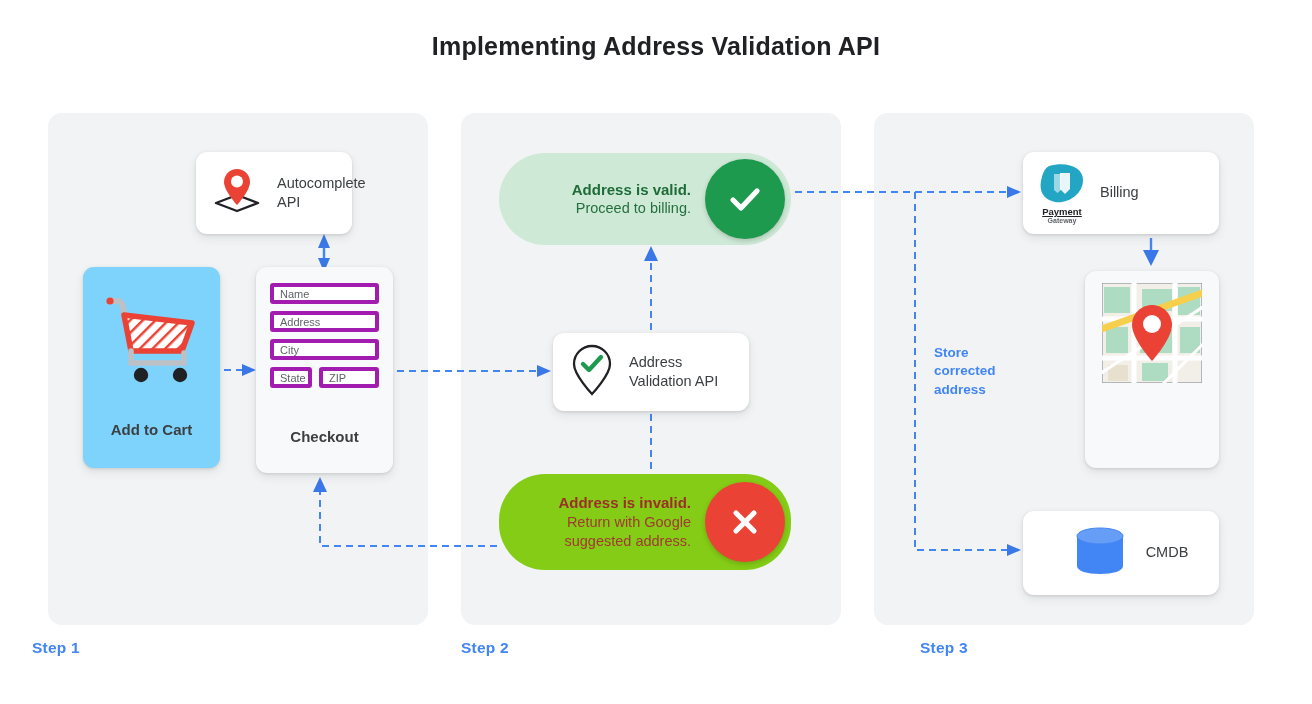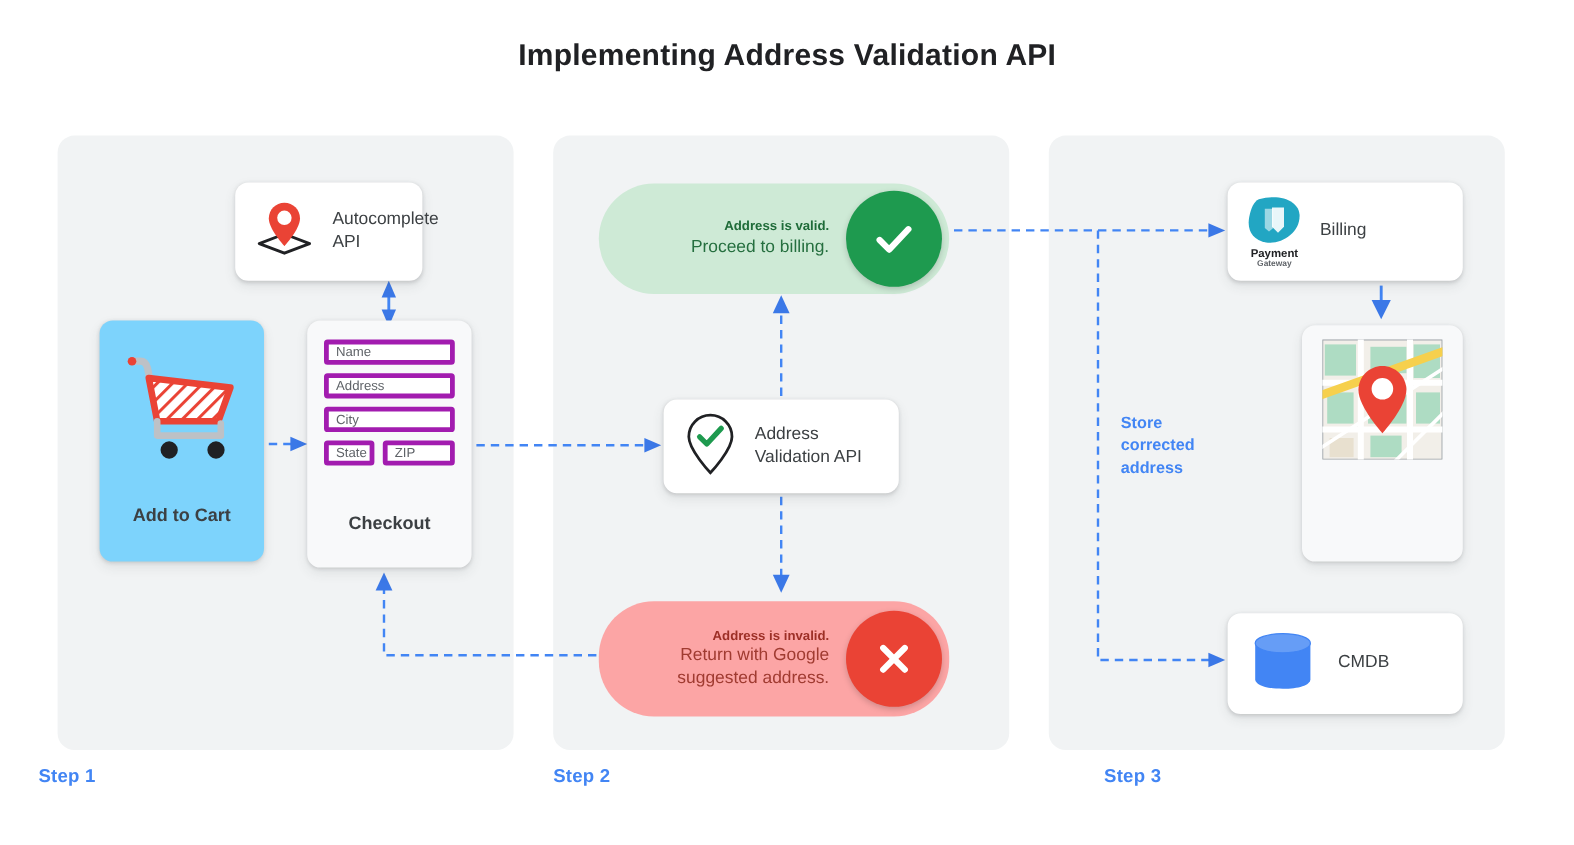--- a/index.html
+++ b/index.html
@@ -87,23 +87,23 @@
   .field-row .field { margin-bottom: 0; }
   .field.state { width: 42px; }
   .field.zip { width: 60px; }
 
   
   .pill {
     position: absolute; border-radius: 46px;
     display: flex; align-items: center; justify-content: flex-end;
   }
   #pill-valid   { left: 499px; top: 153px; width: 292px; height: 92px; background: #ceead6; }
-  #pill-invalid { left: 499px; top: 501px; width: 292px; height: 96px; background: #fca5a5; }
+  #pill-invalid { left: 499px; top: 474px; width: 292px; height: 96px; background: #84cc16; }
   .pill-text { text-align: right; padding-right: 14px; line-height: 1.30; }
-  .pill-text .l1 { font-size: 11px; font-weight: bold; }
+  .pill-text .l1 { font-size: 15px; font-weight: bold; }
   .pill-text .l2 { font-size: 14.5px; }
   #pill-valid .pill-text .l1 { color: #1e6b38; }
   #pill-valid .pill-text .l2 { color: #256f3f; }
   #pill-invalid .pill-text .l1 { color: #9c2f26; }
   #pill-invalid .pill-text .l2 { color: #a03b31; }
   .pill-badge {
     width: 80px; height: 80px; border-radius: 50%;
     display: flex; align-items: center; justify-content: center;
     margin-right: 6px; flex: 0 0 auto;
     box-shadow: 0 2px 5px rgba(0,0,0,.18);
@@ -127,21 +127,21 @@
     background: #f8f9fa;
     display: flex; flex-direction: column; align-items: center; padding-top: 12px;
   }
   #card-map .foot {
     position: absolute; bottom: 20px; left: 0; width: 100%;
     text-align: center; font-size: 14.5px; font-weight: bold; color: #3c4043;
     line-height: 1.3; white-space: pre-line;
   }
   #card-cmdb {
     left: 1023px; top: 511px; width: 196px; height: 84px;
-    display: flex; align-items: center; padding-left: 18px; gap: 18px;
+    display: flex; align-items: center; padding-left: 18px; gap: 18px; justify-content: center;
   }
 
   .store-note {
     position: absolute; left: 934px; top: 344px;
     font-size: 13.5px; font-weight: bold; color: #4285f4;
     line-height: 1.36; white-space: pre-line;
   }
 
   svg.conn { position: absolute; left: 0; top: 0; width: 1312px; height: 704px;
              pointer-events: none; overflow: visible; }
@@ -273,21 +273,21 @@
     </div>
   </div>
 
   <div class="card" id="card-billing">
     <span style="display:flex;flex-direction:column;align-items:center;">
       <svg width="50" height="44" viewBox="0 0 50 44">
         <path d="M12 4 C31 -1 46 6 46 18 C46 32 31 42 18 40 C7 38 2 30 4 19 C5.5 11 8 6 12 4 Z" fill="#22a6c3"></path>
         <path d="M23 11 L33 11 L33 27 L28 32 L23 27 Z" fill="#ffffff" opacity=".9"></path>
         <path d="M17 12 L24 12 L24 28 L20.5 31 L17 28 Z" fill="#ffffff" opacity=".55"></path>
       </svg>
-      <span style="font-size:9.5px;font-weight:bold;color:#202124;line-height:1.05;margin-top:1px;">Payment</span>
+      <span style="font-size:9.5px;font-weight:bold;color:#202124;line-height:1.05;margin-top:1px;text-decoration:underline;">Payment</span>
       <span style="font-size:7px;font-weight:bold;color:#5f6368;line-height:1.05;">Gateway</span>
     </span>
     <span class="card-title">Billing</span>
   </div>
 
   <div class="card" id="card-map">
     <span>
       <svg width="100" height="100" viewBox="0 0 100 100">
         <rect x="0" y="0" width="100" height="100" fill="#f2efe9" stroke="#9aa0a6" stroke-width="1.4"></rect>
         <g>

